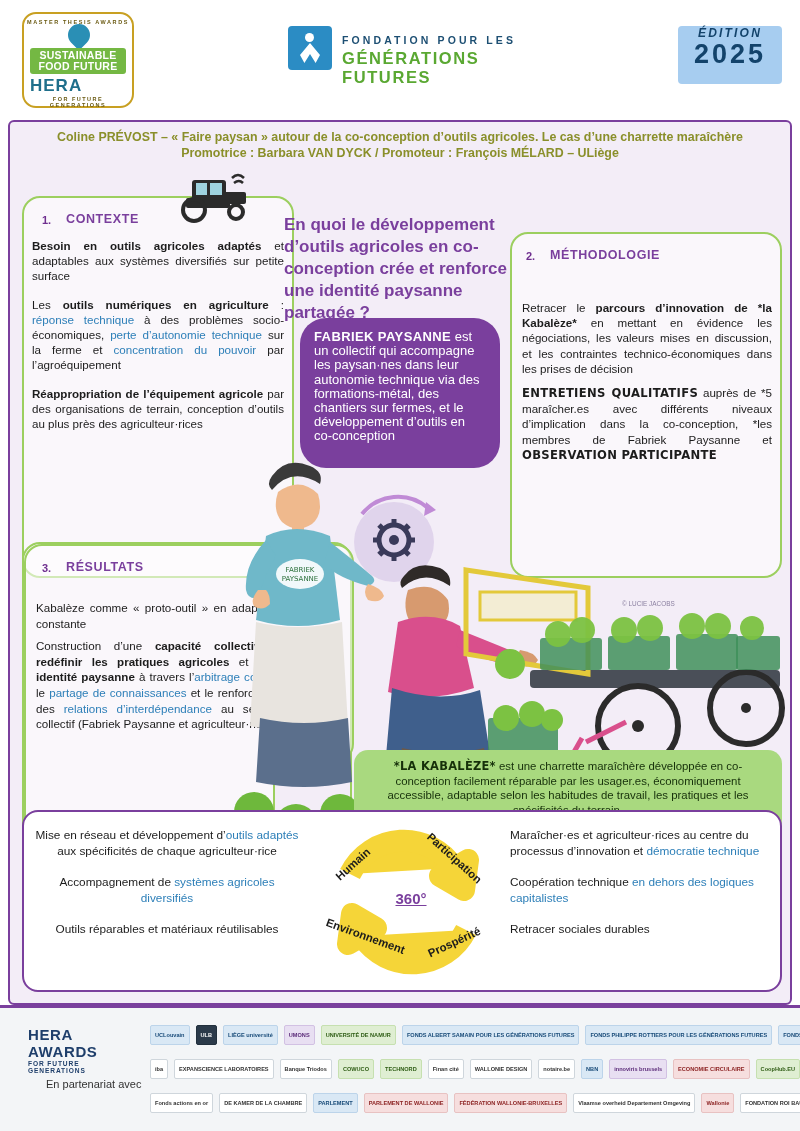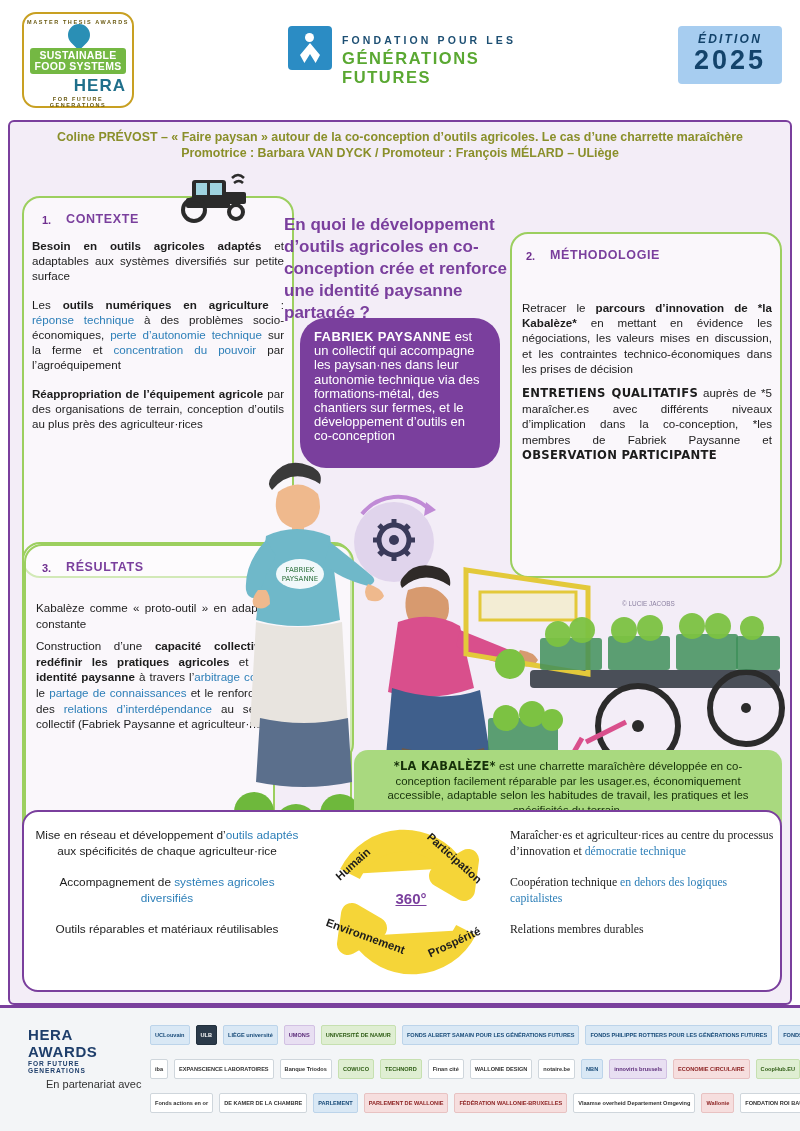--- a/index.html
+++ b/index.html
@@ -35,21 +35,21 @@
     background: #2a8fb5; border-radius: 50% 50% 50% 0; transform: rotate(-45deg);
   }
   .hera-badge .greenband {
     position: absolute; left: 8px; top: 36px; width: 96px; height: 26px;
     background: #74b843; border-radius: 3px; color: #fff;
     font-size: 10.5px; font-weight: bold; text-align: center; padding-top: 2px;
     line-height: 11px; letter-spacing: .3px;
   }
   .hera-badge .hera {
     position: absolute; left: 8px; top: 64px; width: 96px;
-    text-align: right; font-size: 17px; font-weight: bold; color: #1f6f8b;
+    text-align: left; font-size: 17px; font-weight: bold; color: #1f6f8b;
     letter-spacing: 1px;
   }
   .hera-badge .bottomband {
     position: absolute; left: 4px; top: 84px; width: 104px;
     text-align: center; font-size: 5.5px; letter-spacing: 1.5px; color: #6a5a12;
     font-weight: bold;
   }
 
   .fond-logo { position: absolute; left: 288px; top: 26px; width: 260px; height: 56px; }
   .fond-logo .mark {
@@ -71,21 +71,21 @@
   }
   .fond-logo .l2 {
     position: absolute; left: 54px; top: 23px; font-size: 16.5px; letter-spacing: 1.6px;
     color: #5aa832; font-weight: bold;
   }
 
   .edition {
     position: absolute; right: 18px; top: 26px; width: 104px; height: 58px;
     background: #a7cdf0; border-radius: 4px; color: #13436b; text-align: center;
   }
-  .edition .e1 { font-size: 12px; letter-spacing: 2.2px; font-weight: bold; padding-top: 6px; font-style: italic;}
+  .edition .e1 { font-size: 12px; letter-spacing: 2.2px; font-weight: bold; padding-top: 0; font-style: italic;}
   .edition .e2 { font-size: 27px; letter-spacing: 3px; font-weight: bold; line-height: 28px; }
 
   
   .poster {
     position: absolute; left: 8px; top: 120px; width: 784px; height: 885px;
     background: #f3edf7;
     border: 2px solid #7a3f9d;
     border-radius: 6px;
   }
   .title-band {
@@ -158,21 +158,21 @@
   }
   .bl-col {
     position: absolute; left: 22px; top: 706px; width: 270px;
     font-size: 11.8px; line-height: 15.6px; color: #1c1c1c; text-align: center;
   }
   .bl-col p { margin: 0 0 16px 0; }
   .br-col {
     position: absolute; left: 500px; top: 706px; width: 270px;
     font-size: 11.8px; line-height: 15.6px; color: #1c1c1c;
   }
-  .br-col p { margin: 0 0 16px 0; font-family: Liberation Serif, serif; }
+  .br-col p { margin: 0 0 16px 0; }
 
   .cycle {
     position: absolute; left: 306px; top: 696px; width: 188px; height: 170px;
   }
   .cycle .c360 {
     position: absolute; left: 60px; top: 72px; width: 70px; text-align: center;
     font-size: 15px; font-weight: bold; color: #7a3f9d; text-decoration: underline;
   }
   .cyc-word {
     position: absolute; font-size: 11.4px; font-weight: bold; color: #1c1c1c;
@@ -223,21 +223,21 @@
 <body>
 
 <div class="header">
 
   <div class="hera-badge">
     <div class="ring"></div>
     <div class="topband">MASTER  THESIS  AWARDS</div>
     <div class="leaf"></div>
     <div class="greenband">
       <div>SUSTAINABLE</div>
-      <div>FOOD SYSTEMS</div>
+      <div>FOOD FUTURE</div>
     </div>
     <div class="hera">HERA</div>
     <div class="bottomband">FOR  FUTURE  GENERATIONS</div>
   </div>
 
   <div class="fond-logo">
     <div class="mark">
       <div class="person"></div>
       <div class="body"></div>
     </div>
@@ -449,21 +449,21 @@
   </div>
 
   <div class="br-col">
     <p>
       <span>Maraîcher·es et agriculteur·rices au centre du processus d’innovation et </span><span class="blue">démocratie technique</span>
     </p>
     <p>
       <span>Coopération technique </span><span class="blue">en dehors des logiques capitalistes</span>
     </p>
     <p>
-      <span>Relations membres durables</span>
+      <span>Retracer sociales durables</span>
     </p>
   </div>
 
   <div class="cycle">
     <svg width="188" height="170" viewBox="0 0 188 170">
       <path d="M34 56 a60 60 0 0 1 104 -6 l-14 8 24 14 4 -30 -14 8" fill="#f5d32e" stroke="#f5d32e" stroke-width="22" stroke-linejoin="round" opacity="0.95"></path>
       <path d="M150 112 a60 60 0 0 1 -104 6 l14 -8 -24 -14 -4 30 14 -8" fill="#f5d32e" stroke="#f5d32e" stroke-width="22" stroke-linejoin="round" opacity="0.95"></path>
     </svg>
     <div class="c360">360°</div>
     <div class="cyc-word w-hum">Humain</div>

